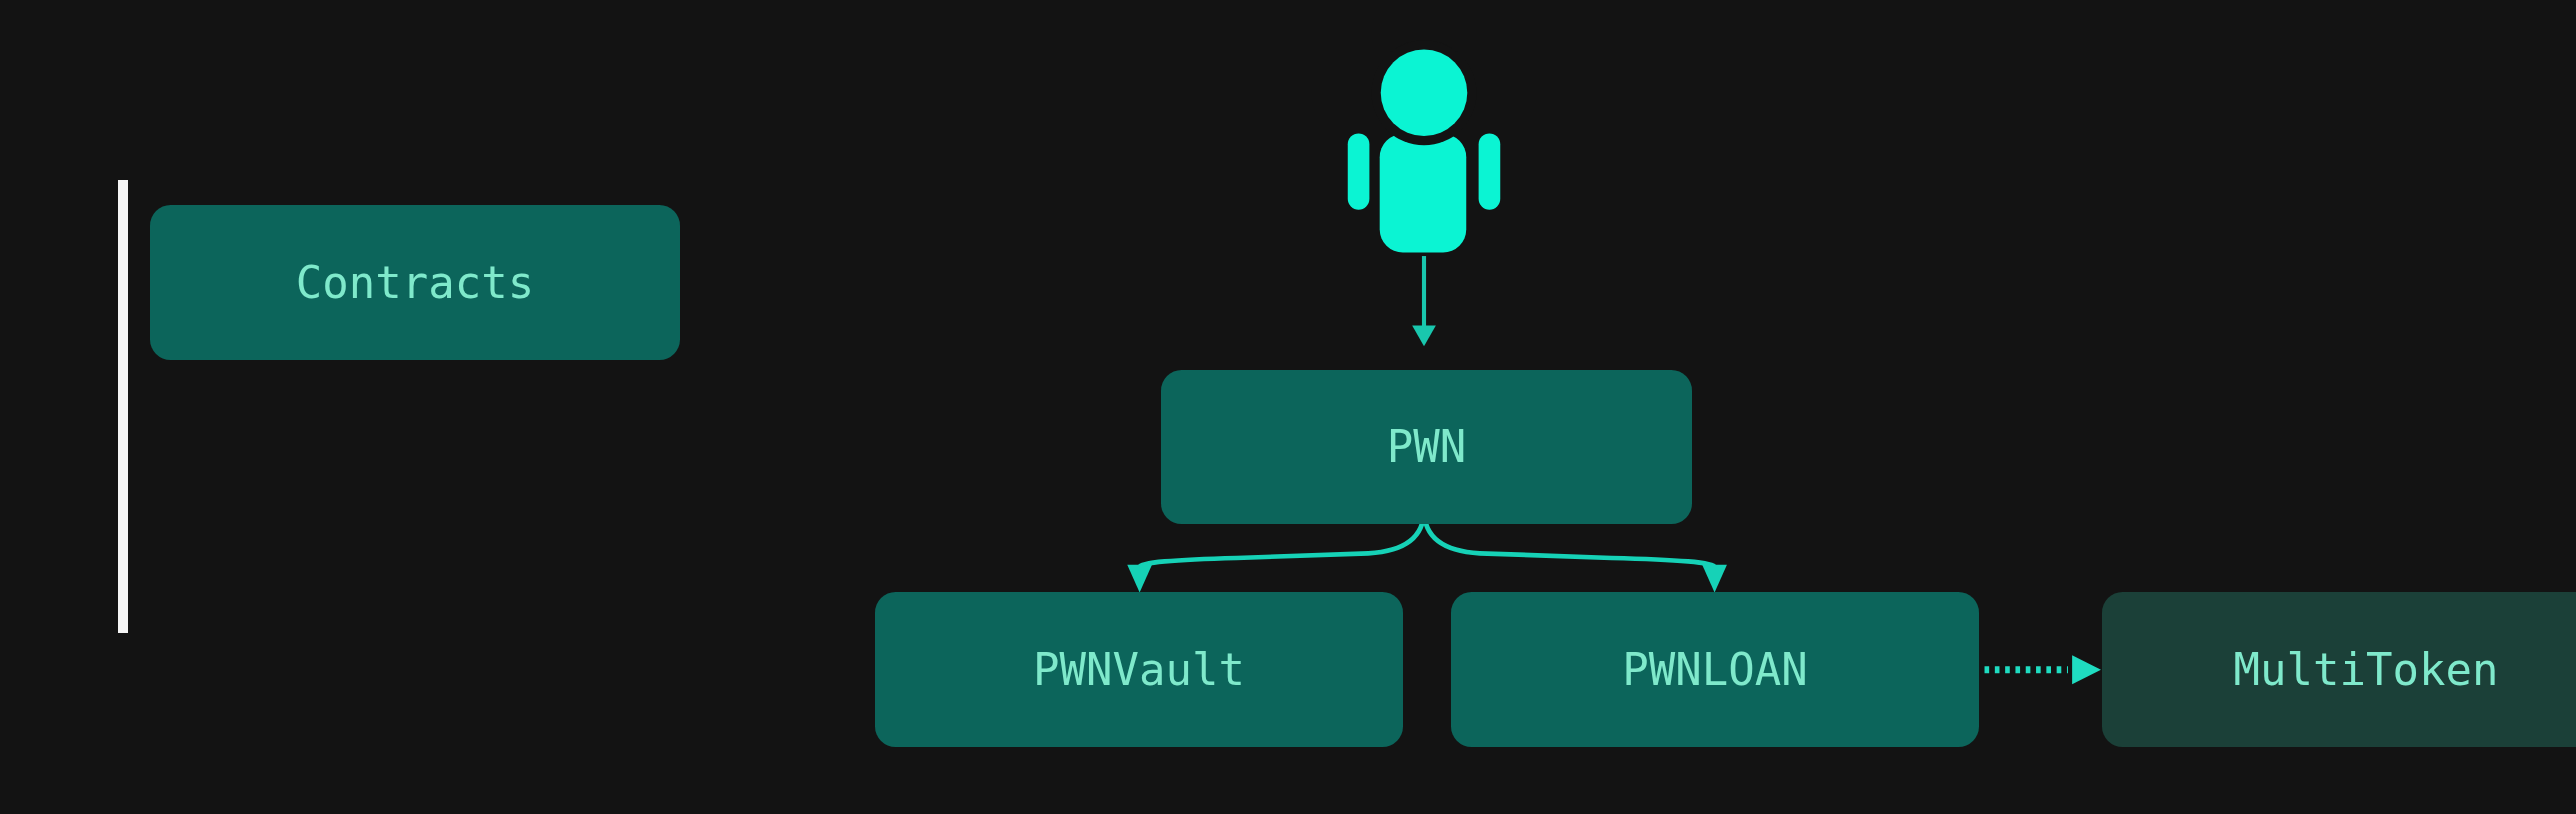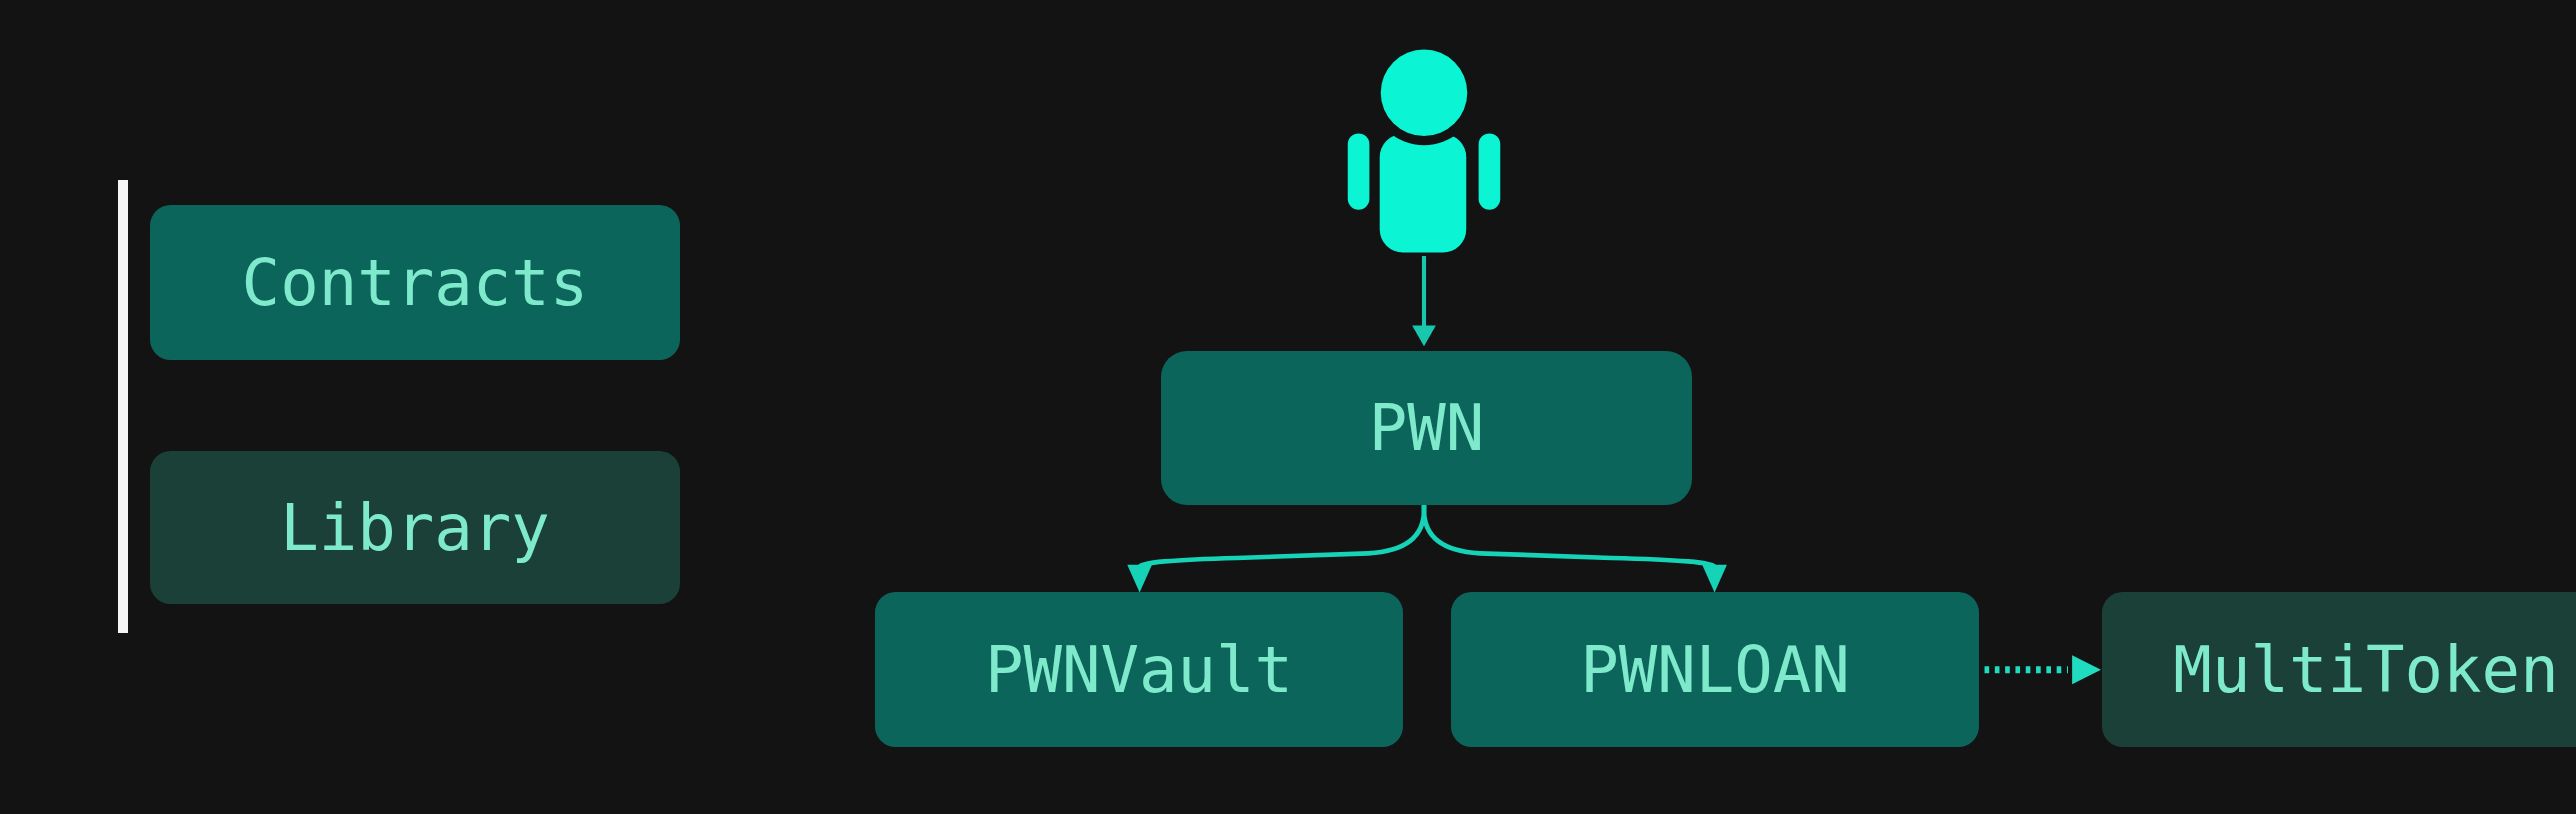--- a/index.html
+++ b/index.html
@@ -23,36 +23,36 @@
   }
   .node {
     position: absolute;
     border-radius: 20.6px;
     display: flex;
     align-items: center;
     justify-content: center;
   }
   .node .label {
     color: var(--label-text, #7FE9CB);
-    font-size: 64px;
+    font-size: 44px;
     line-height: 1;
     white-space: nowrap;
   }
   .node.contract { background: var(--contract-fill, #0C655B); }
   .node.library  { background: var(--library-fill, #1B4038); }
 
   .legend-bar {
     position: absolute;
     left: 118px; top: 180px;
     width: 10.3px; height: 453px;
     background: var(--legend-bar, #F5F5F5);
   }
   .box-contracts  { left: 150px;  top: 205px;  width: 530px; height: 155px; }
   .box-library    { left: 150px;  top: 451px;  width: 530px; height: 153px; }
-  .box-pwn        { left: 1161px; top: 351px;  width: 531px; height: 154px; border-radius: 26px; }
+  .box-pwn        { left: 1161px; top: 370px;  width: 531px; height: 154px; }
   .box-pwnvault   { left: 875px; top: 592px; width: 528px; height: 155px; }
   .box-pwnloan    { left: 1451px; top: 592px; width: 528px; height: 155px; align-items: center; }
   .box-multitoken { left: 2102px; top: 592px; width: 528px; height: 155px; }
 
   .actor-fill { fill: var(--actor-icon, #0BF4D3); }
   .bg-fill    { fill: var(--background, #131313); }
   .edge-solid-stroke  { stroke: var(--edge-solid, #19C7AE); stroke-width: 8; fill: none; }
   .edge-solid-fill    { fill: var(--edge-solid, #19C7AE); }
   .edge-fork-stroke   { stroke: var(--edge-fork, #16D2B7); stroke-width: 9; fill: none; }
   .edge-fork-fill     { fill: var(--edge-fork, #16D2B7); }
@@ -94,23 +94,20 @@
       <polygon class="edge-dotted-fill" points="4078,1300 4022,1272 4022,1328"></polygon>
     </g>
   </svg>
 
   <div class="legend-bar"></div>
 
   <div class="node contract box-contracts">
     <span class="label">Contracts</span>
   </div>
 
-  <div class="node library box-library">
-    <span class="label">Library</span>
-  </div>
 
   <div class="node contract box-pwn">
     <span class="label">PWN</span>
   </div>
 
   <div class="node contract box-pwnvault">
     <span class="label">PWNVault</span>
   </div>
 
   <div class="node contract box-pwnloan">

